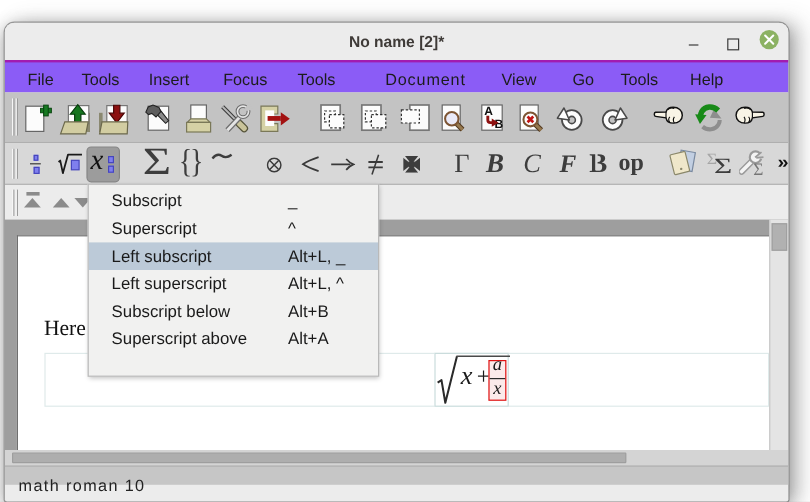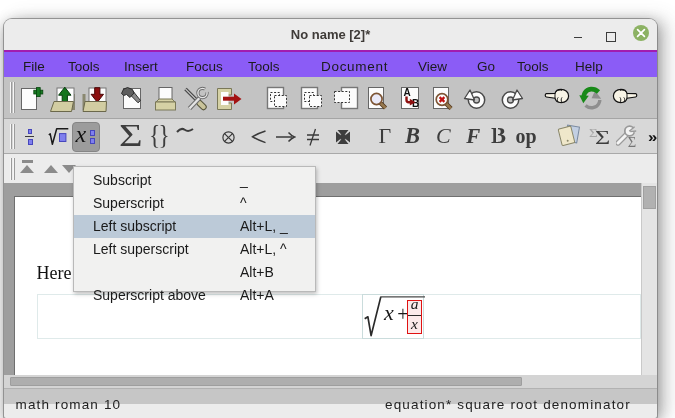--- a/index.html
+++ b/index.html
@@ -43,21 +43,21 @@
           border:1px solid #dfeaea;box-sizing:border-box;background:#fff;}
   #insetbox{position:absolute;left:358.4px;top:110.6px;width:62px;height:45.6px;
             border:1px solid #cadcdc;box-sizing:border-box;background:#fff;}
   #redbox{position:absolute;left:402.8px;top:117.2px;width:15.6px;height:33.6px;
           border:1.5px solid #e01212;box-sizing:border-box;background:#fbeaea;}
   
   #statusbar{position:absolute;left:0;top:369px;width:653px;height:16px;background:#c6c6c6;
              border-top:1px solid #b2b2b2;box-sizing:border-box;}
   .st{position:absolute;top:8px;font-size:13.5px;letter-spacing:1.15px;color:#222;}
   
-  #popup{position:absolute;left:69px;top:147px;width:243px;height:126px;background:#f1f1f0;
+  #popup{position:absolute;left:69px;top:134px;width:243px;height:161px;background:#f1f1f0;
          border:1px solid #b9b9b9;box-sizing:border-box;box-shadow:1px 2px 4px rgba(0,0,0,.25);}
   .pitem{position:absolute;left:0;width:241px;height:23px;font-size:14px;color:#1a1a1a;}
   .pitem .lab{position:absolute;left:19px;top:3px;}
   .pitem .sc{position:absolute;left:166px;top:3px;}
   .hilite{background:#bccad8;}
   
   .tg{position:absolute;color:#3a3a3a;}
 </style>
 </head>
 <body>
@@ -339,41 +339,41 @@
     <div id="vscroll">
           <div id="vthumb"></div>
         </div>
     <div id="hscroll">
           <div id="hthumb"></div>
         </div>
   </div>
 
   <div id="statusbar">
     <div class="st" style="left:11.5px">math roman 10</div>
-    <div class="st" style="left:381px">equation* square root denominator</div>
   </div>
 
   <div id="popup">
     <div class="pitem" style="top:2px">
           <span class="lab">Subscript</span>
           <span class="sc">_</span>
         </div>
     <div class="pitem" style="top:25px">
           <span class="lab">Superscript</span>
           <span class="sc">^</span>
         </div>
     <div class="pitem hilite" style="top:48px">
           <span class="lab">Left subscript</span>
           <span class="sc">Alt+L, _</span>
         </div>
     <div class="pitem" style="top:71px">
           <span class="lab">Left superscript</span>
           <span class="sc">Alt+L, ^</span>
         </div>
     <div class="pitem" style="top:94px">
+          <span class="lab">Subscript below</span>
           <span class="sc">Alt+B</span>
         </div>
     <div class="pitem" style="top:117px">
           <span class="lab">Superscript above</span>
           <span class="sc">Alt+A</span>
         </div>
   </div>
 </div>
 </div>
 

